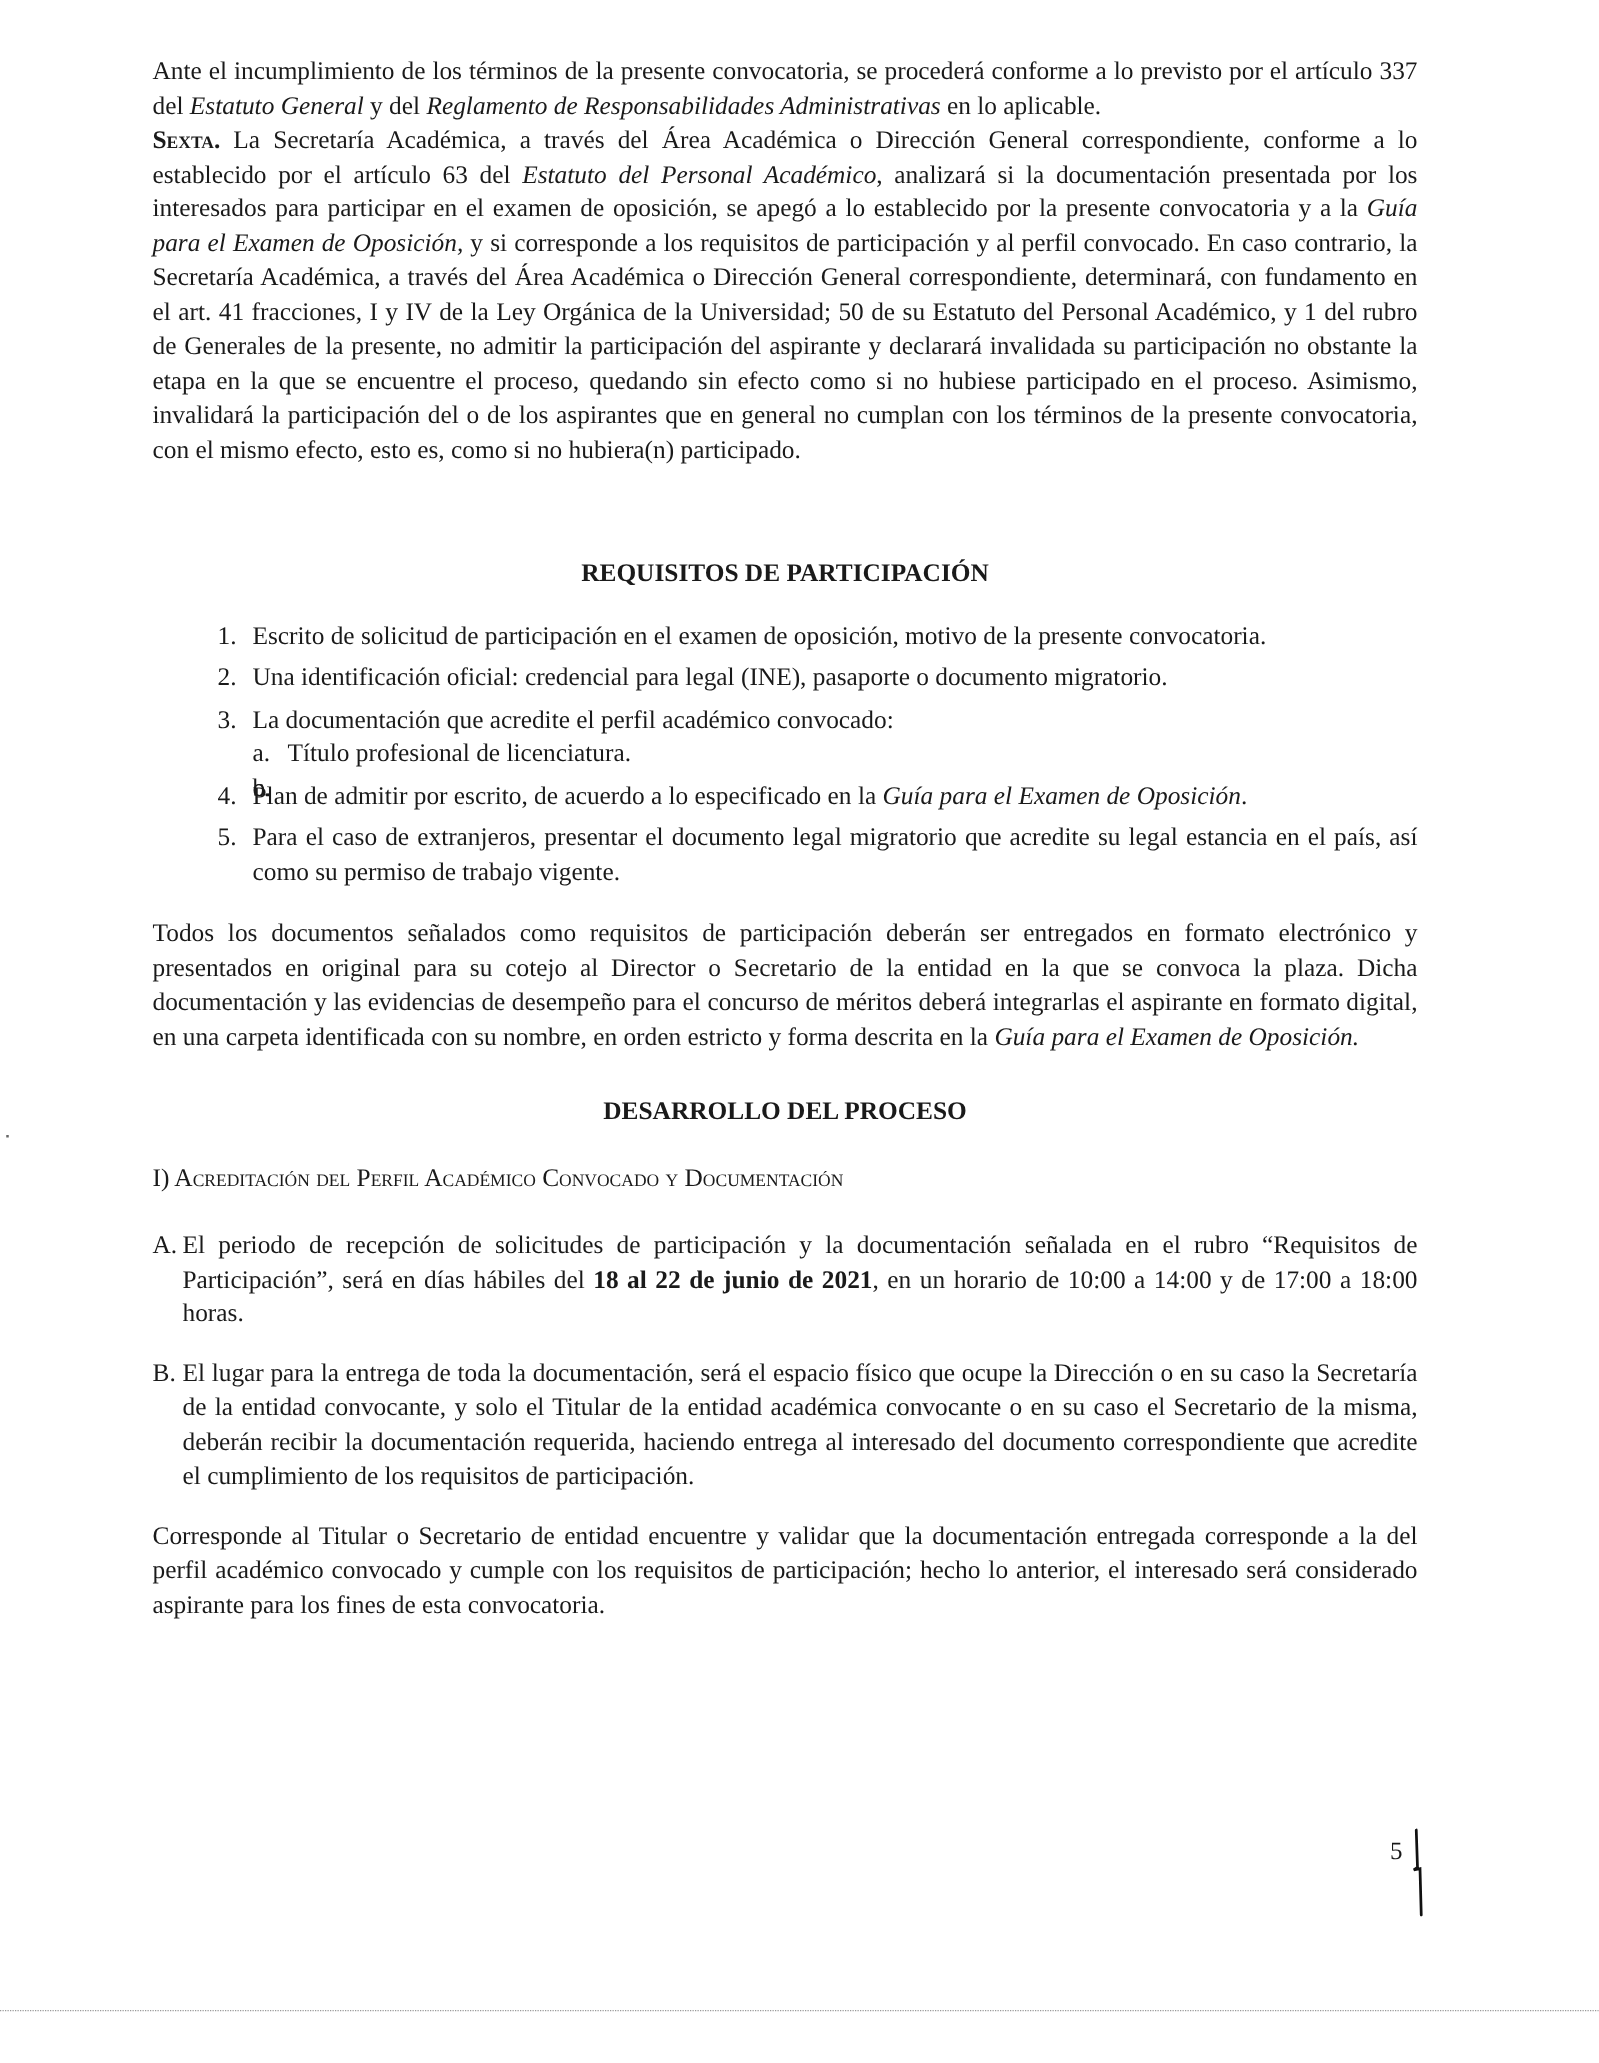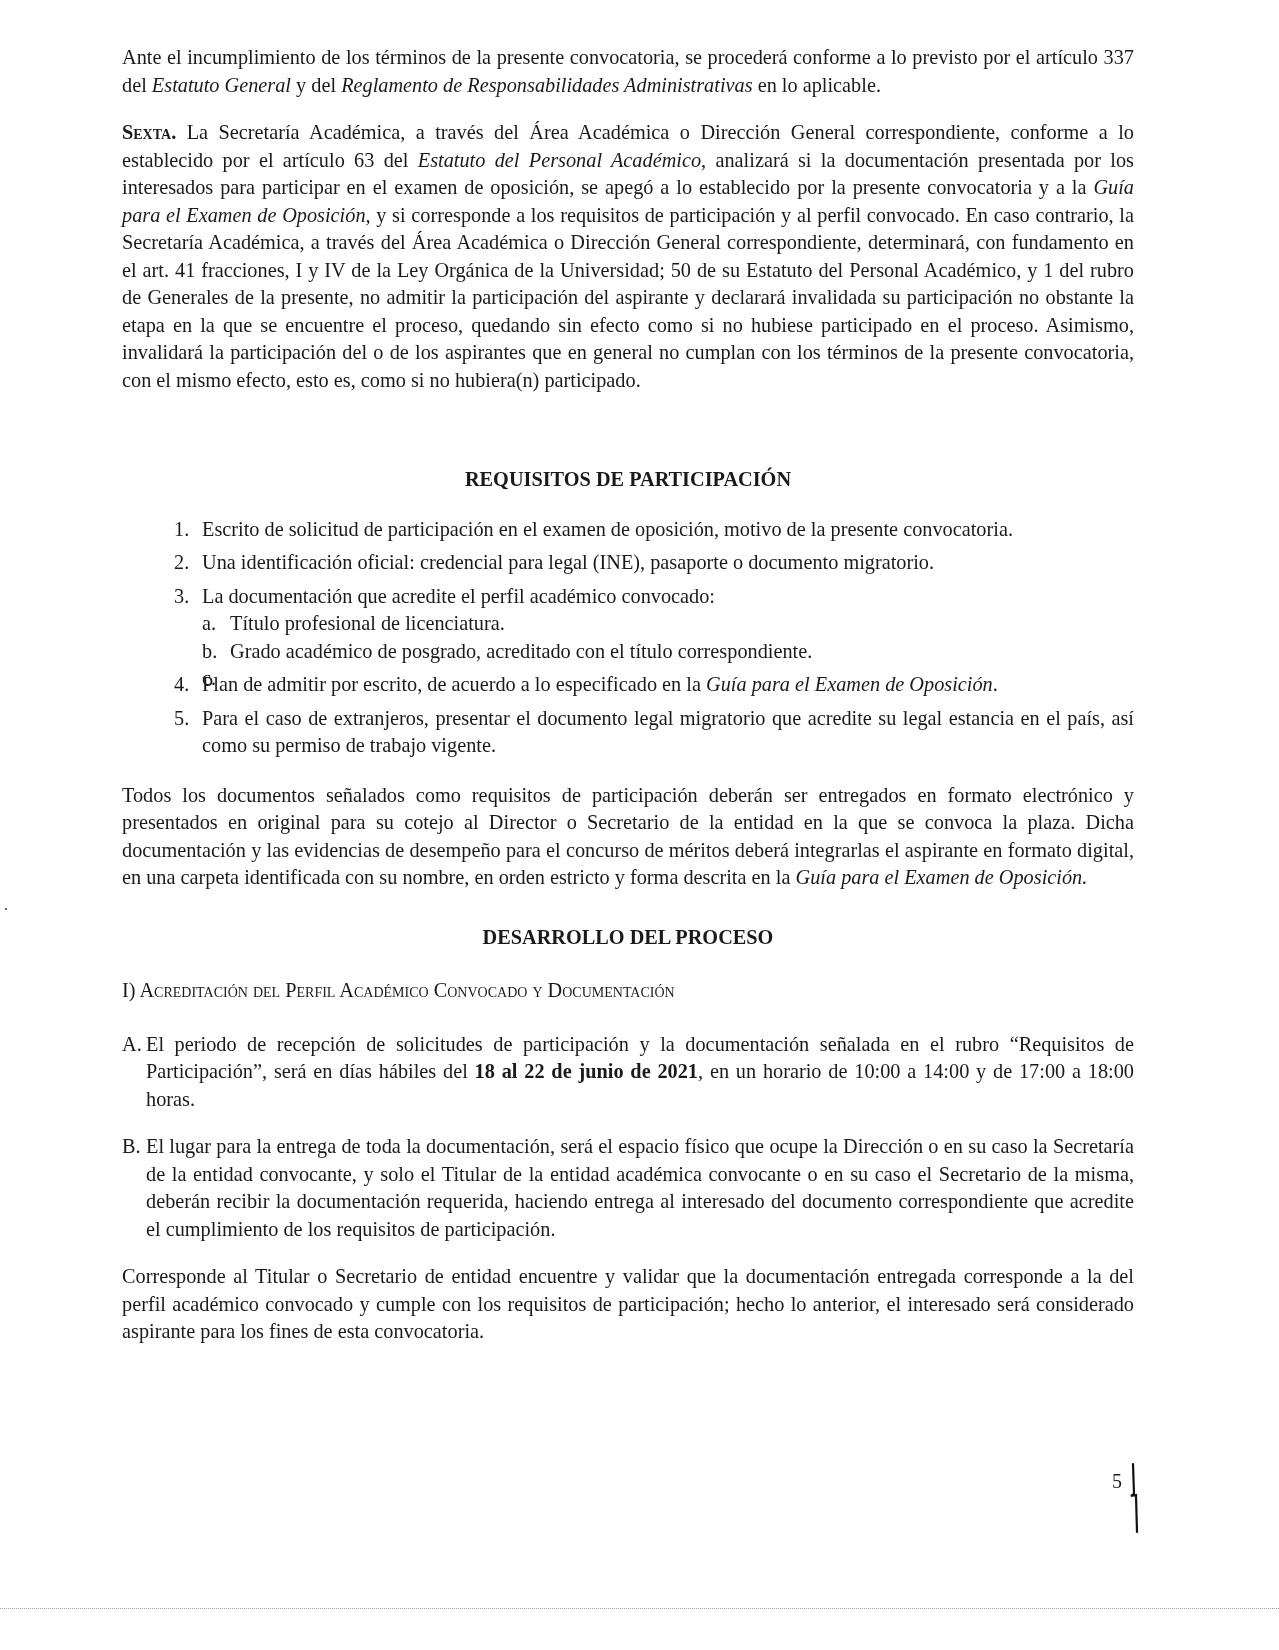--- a/index.html
+++ b/index.html
@@ -3,21 +3,21 @@
   <meta charset="utf-8">
   <style>
     html, body { margin: 0; padding: 0; background: #ffffff; }
     body {
       width: 1279px; height: 1650px; position: relative; overflow: hidden;
       font-family: "Liberation Serif", "DejaVu Serif", serif;
       color: #1a1a1a;
     }
     .page { position: absolute; left: 122px; top: 44px; width: 1012px; font-size: 20.3px; line-height: 27.5px; }
     p { margin: 0; text-align: justify; }
-    .p-intro { margin-bottom: 20px; }
+    .p-intro { }
     .sc { font-variant: small-caps; font-weight: bold; }
     .heading { text-align: center; font-weight: bold; margin: 0; }
     .h-req { margin-top: 72px; margin-bottom: 22px; }
     .h-des { margin-top: 32px; margin-bottom: 26px; }
     .h-sub { text-align: left; font-variant: small-caps; margin-bottom: 26px; }
     ol.req { margin: 14px 0 0 0; padding-left: 0; list-style: none; }
     ol.req > li { position: relative; padding-left: 80px; margin-bottom: 6px; }
     ol.req > li .num { position: absolute; left: 52px; }
     ol.sub { list-style: none; margin: 0; padding: 0; }
     ol.sub li { position: relative; padding-left: 108px; margin-left: -80px; }
@@ -43,21 +43,21 @@
 
   <h2 class="heading h-req" style="font-size:20.3px;">REQUISITOS DE PARTICIPACIÓN</h2>
 
 
   <ol class="req">
     <li><span class="num">1.</span><span>Escrito de solicitud de participación en el examen de oposición, motivo de la presente convocatoria.</span></li>
     <li><span class="num">2.</span><span>Una identificación oficial: credencial para legal (INE), pasaporte o documento migratorio.</span></li>
     <li><span class="num">3.</span><span>La documentación que acredite el perfil académico convocado:</span>
       <ol class="sub">
         <li><span class="let">a.</span><span>Título profesional de licenciatura.</span></li>
-        <li><span class="let">b.</span><span>Grado académico de posgrado, acreditado con el título correspondiente.</span></li>
+        <li><span class="let">b.</span></li>
         <li><span class="let">c.</span></li>
       </ol>
     </li>
     <li class="item-gap"><span class="num">4.</span><span>Plan de admitir por escrito, de acuerdo a lo especificado en la </span><em>Guía para el Examen de Oposición</em><span>.</span></li>
     <li style="text-align:justify;"><span class="num">5.</span><span>Para el caso de extranjeros, presentar el documento legal migratorio que acredite su legal estancia en el país, así como su permiso de trabajo vigente.</span></li>
   </ol>
 
   <p class="p-todos"><span>Todos los documentos señalados como requisitos de participación deberán ser entregados en formato electrónico y presentados en original para su cotejo al Director o Secretario de la entidad en la que se convoca la plaza. Dicha documentación y las evidencias de desempeño para el concurso de méritos deberá integrarlas el aspirante en formato digital, en una carpeta identificada con su nombre, en orden estricto y forma descrita en la </span><em>Guía para el Examen de Oposición.</em></p>
 
   <h2 class="heading h-des" style="font-size:20.3px;margin-top:32px;">DESARROLLO DEL PROCESO</h2>

